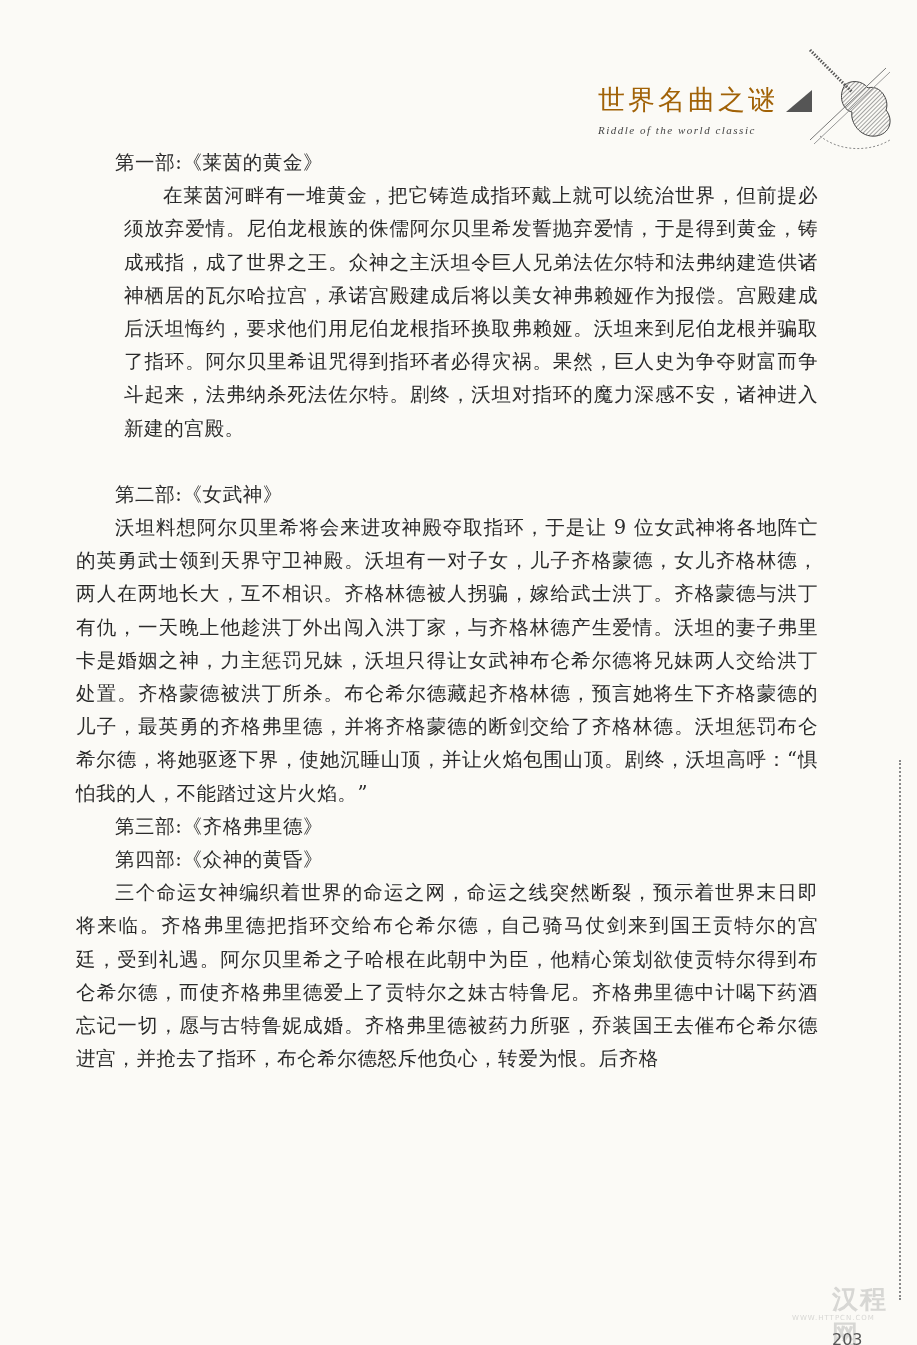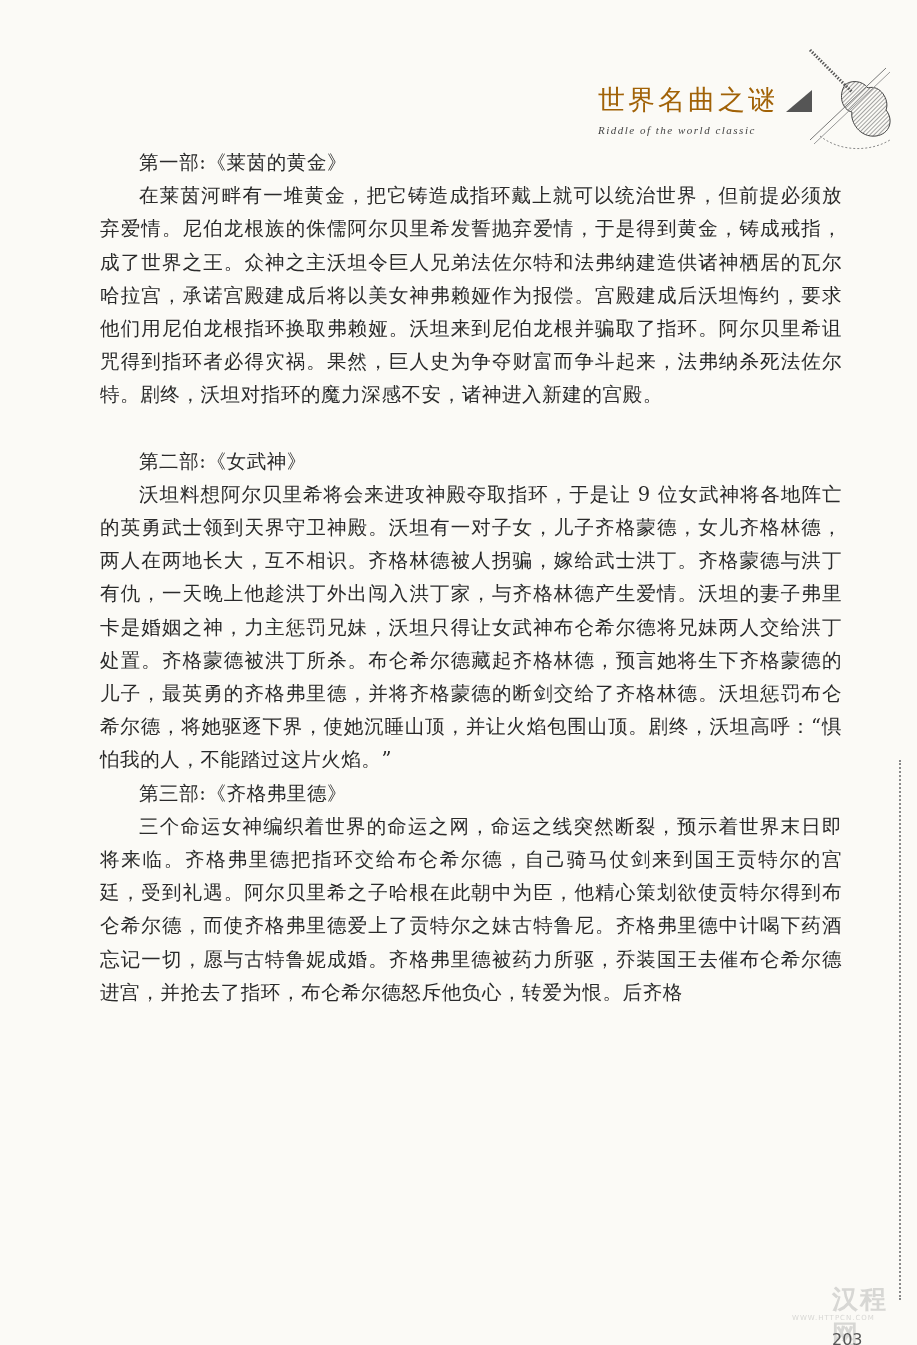--- a/index.html
+++ b/index.html
@@ -53,37 +53,38 @@
     }
     .violin {
       position: absolute;
       left: 200px;
       top: -20px;
       width: 110px;
       height: 120px;
     }
     .content {
       position: absolute;
-      left: 100px;
+      left: 76px;
       top: 146px;
       width: 742px;
       font-size: 19.5px;
       line-height: 33.2px;
       letter-spacing: 0.6px;
       text-align: justify;
     }
     .content p {
       margin: 0;
       text-indent: 2em;
     }
     .content p.section-title {
       text-indent: 2em;
     }
     .content p.gap-after {
       margin-bottom: 33px;
+      margin-left: 48px;
     }
     .right-edge {
       position: absolute;
       right: 14px;
       top: 760px;
       width: 2px;
       height: 540px;
       border-left: 2px dotted #8a8a8a;
     }
     .watermark {
@@ -142,20 +143,21 @@
     </defs>
   </svg>
 </div>
 
 <div class="content">
   <p class="section-title">第一部:《莱茵的黄金》</p>
   <p class="gap-after">在莱茵河畔有一堆黄金，把它铸造成指环戴上就可以统治世界，但前提必须放弃爱情。尼伯龙根族的侏儒阿尔贝里希发誓抛弃爱情，于是得到黄金，铸成戒指，成了世界之王。众神之主沃坦令巨人兄弟法佐尔特和法弗纳建造供诸神栖居的瓦尔哈拉宫，承诺宫殿建成后将以美女神弗赖娅作为报偿。宫殿建成后沃坦悔约，要求他们用尼伯龙根指环换取弗赖娅。沃坦来到尼伯龙根并骗取了指环。阿尔贝里希诅咒得到指环者必得灾祸。果然，巨人史为争夺财富而争斗起来，法弗纳杀死法佐尔特。剧终，沃坦对指环的魔力深感不安，诸神进入新建的宫殿。</p>
   <p class="section-title">第二部:《女武神》</p>
   <p>沃坦料想阿尔贝里希将会来进攻神殿夺取指环，于是让 9 位女武神将各地阵亡的英勇武士领到天界守卫神殿。沃坦有一对子女，儿子齐格蒙德，女儿齐格林德，两人在两地长大，互不相识。齐格林德被人拐骗，嫁给武士洪丁。齐格蒙德与洪丁有仇，一天晚上他趁洪丁外出闯入洪丁家，与齐格林德产生爱情。沃坦的妻子弗里卡是婚姻之神，力主惩罚兄妹，沃坦只得让女武神布仑希尔德将兄妹两人交给洪丁处置。齐格蒙德被洪丁所杀。布仑希尔德藏起齐格林德，预言她将生下齐格蒙德的儿子，最英勇的齐格弗里德，并将齐格蒙德的断剑交给了齐格林德。沃坦惩罚布仑希尔德，将她驱逐下界，使她沉睡山顶，并让火焰包围山顶。剧终，沃坦高呼：“惧怕我的人，不能踏过这片火焰。”</p>
   <p class="section-title">第三部:《齐格弗里德》</p>
+  <p class="section-title">第四部:《众神的黄昏》</p>
   <p>三个命运女神编织着世界的命运之网，命运之线突然断裂，预示着世界末日即将来临。齐格弗里德把指环交给布仑希尔德，自己骑马仗剑来到国王贡特尔的宫廷，受到礼遇。阿尔贝里希之子哈根在此朝中为臣，他精心策划欲使贡特尔得到布仑希尔德，而使齐格弗里德爱上了贡特尔之妹古特鲁尼。齐格弗里德中计喝下药酒忘记一切，愿与古特鲁妮成婚。齐格弗里德被药力所驱，乔装国王去催布仑希尔德进宫，并抢去了指环，布仑希尔德怒斥他负心，转爱为恨。后齐格</p>
 </div>
 
 <div class="right-edge"></div>
 
 <div class="watermark">
   <span class="wm-main">汉程网</span>
   <span class="wm-url">WWW.HTTPCN.COM</span>
 </div>
 

